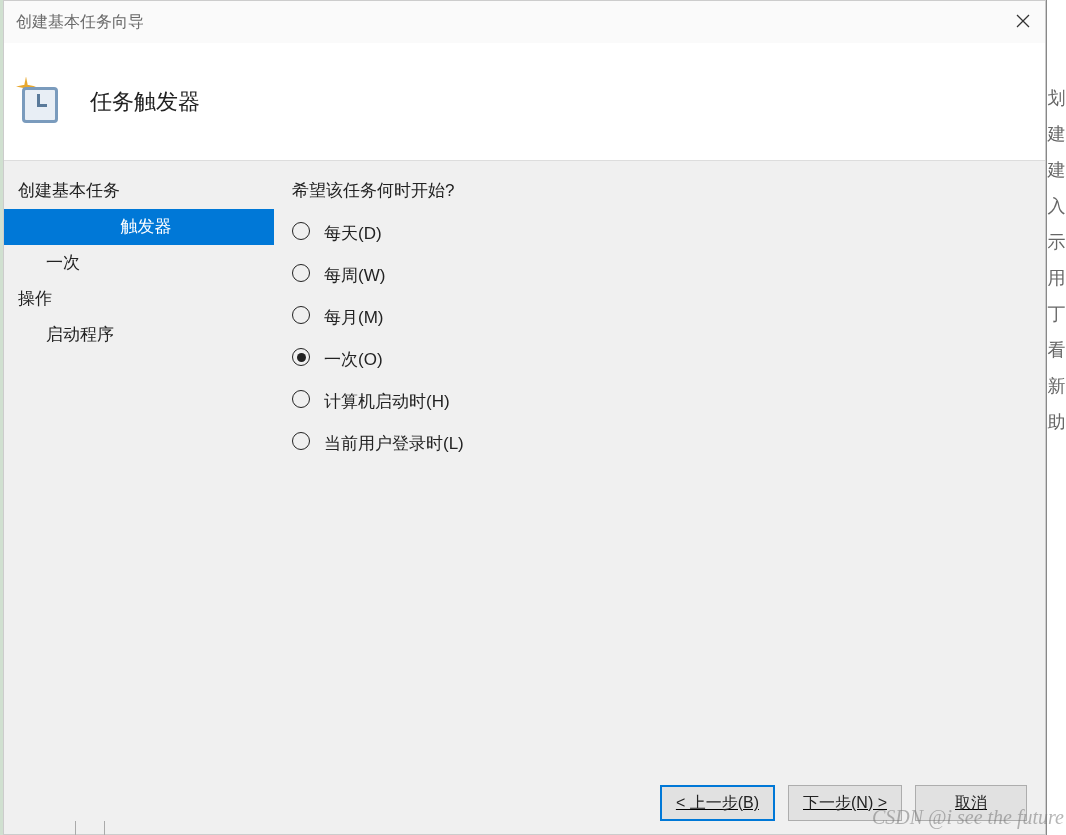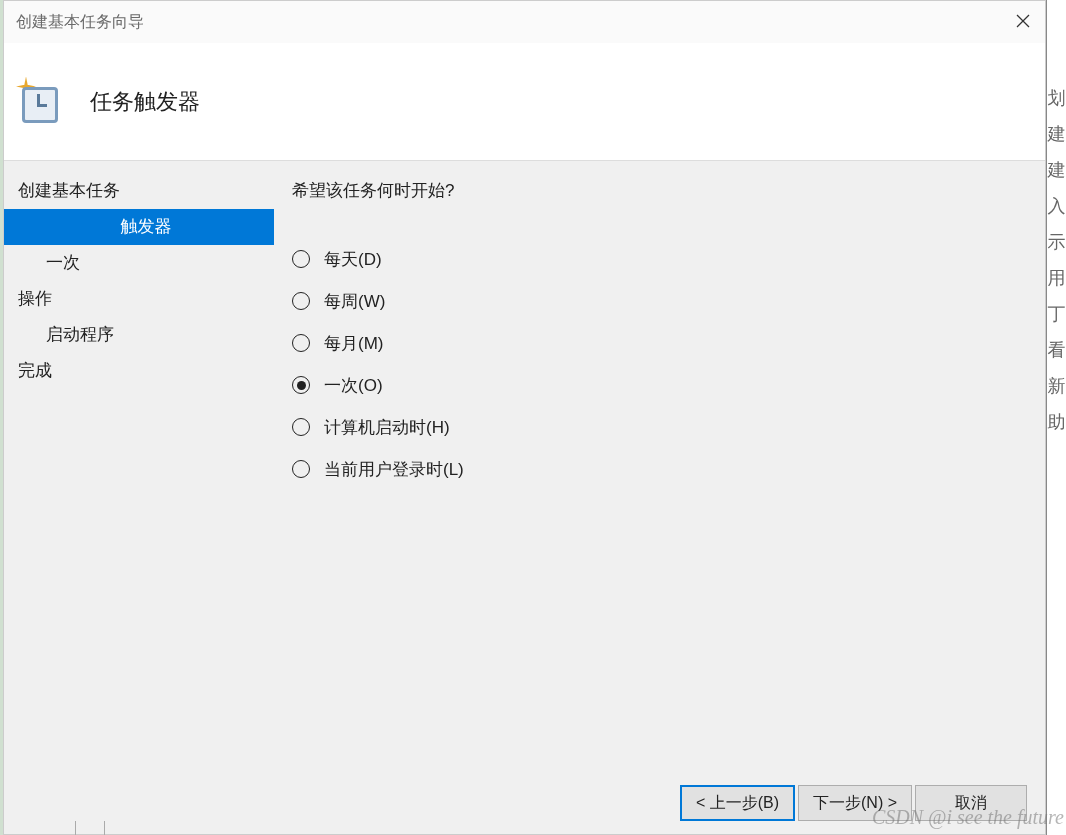--- a/index.html
+++ b/index.html
@@ -165,25 +165,25 @@
       color: #fff;
       text-align: center;
     }
     .content {
       flex: 1;
       padding: 18px 16px 0 18px;
       font-size: 17px;
       color: #222;
     }
     .content-question {
-      margin-bottom: 36px;
+      margin-bottom: 20px;
     }
     .radio-row {
       display: flex;
-      align-items: center;
+      align-items: flex-start;
       height: 42px;
       cursor: pointer;
     }
     .radio-circle {
       width: 18px;
       height: 18px;
       border: 1.5px solid #222;
       border-radius: 50%;
       margin-right: 14px;
       display: flex;
@@ -199,21 +199,22 @@
       display: none;
     }
     .radio-row.selected .dot { display: block; }
     .footer {
       height: 62px;
       background: #f0f0f0;
       display: flex;
       align-items: center;
       justify-content: flex-end;
       padding-right: 18px;
-      gap: 3px;
+      gap: 13px;
+      text-decoration: underline;
     }
     .btn {
       height: 36px;
       min-width: 112px;
       padding: 0 14px;
       background: #e1e1e1;
       border: 1px solid #adadad;
       font-size: 16px;
       color: #222;
       cursor: pointer;
@@ -269,21 +270,20 @@
     <div class="header-title">任务触发器</div>
   </div>
 
   <div class="body">
     <div class="sidebar" id="sidebar">
         <div class="step">创建基本任务</div>
         <div class="step active">触发器</div>
         <div class="step indent">一次</div>
         <div class="step">操作</div>
         <div class="step indent">启动程序</div>
-        <div class="step">完成</div>
       </div>
 
     <div class="content">
       <div class="content-question">希望该任务何时开始?</div>
       <div id="options">
           <div class="radio-row">
             <div class="radio-circle"></div>
             <span>每天(D)</span>
           </div>
           <div class="radio-row">

